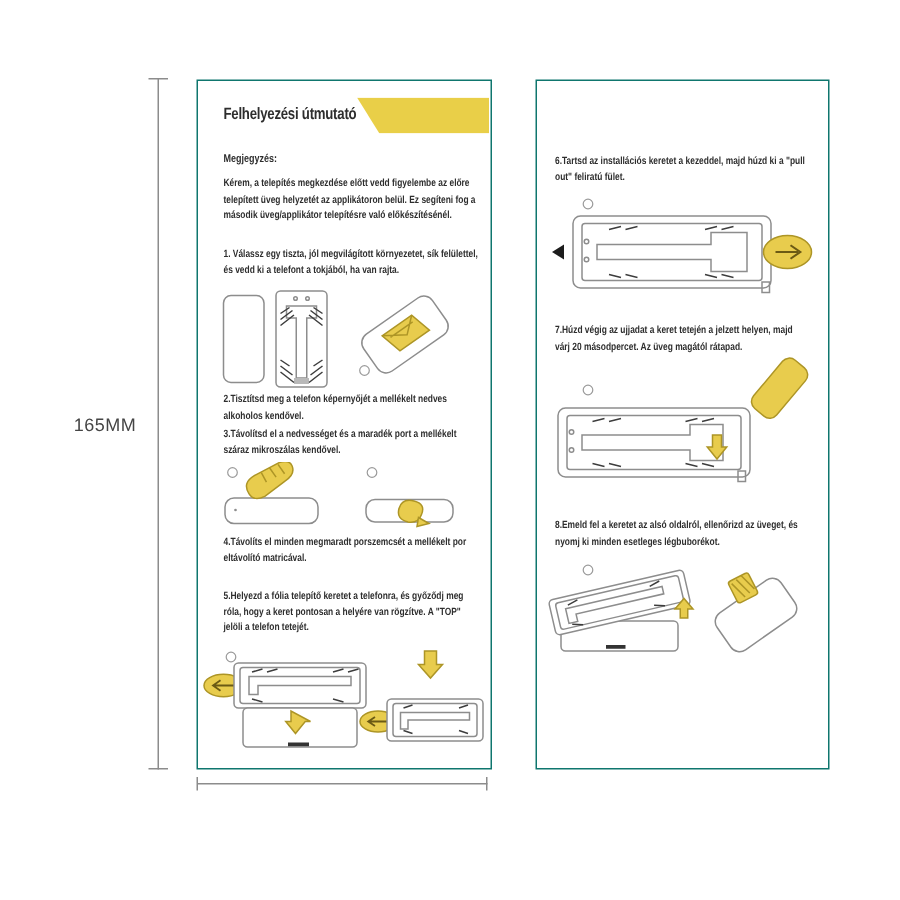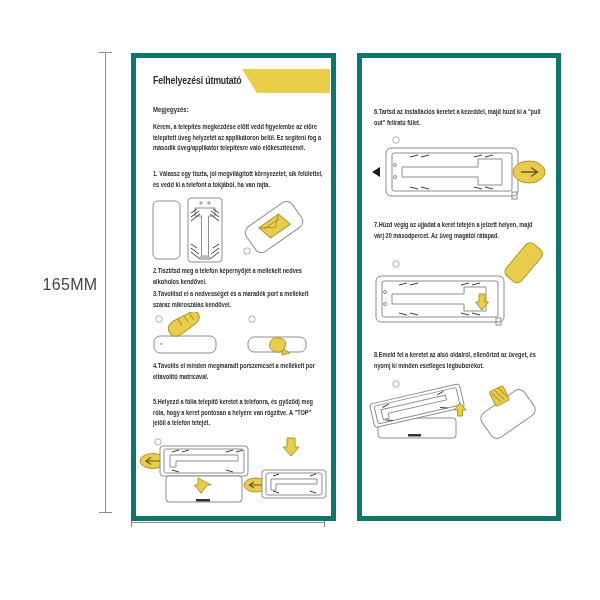--- a/index.html
+++ b/index.html
@@ -1,29 +1,29 @@
 <!DOCTYPE html>
 <html><head>
 <meta charset="utf-8">
 <style>
   html,body{margin:0;padding:0;}
   #page{position:relative;width:600px;height:600px;background:#ffffff;overflow:hidden;
         font-family:"Liberation Sans",sans-serif;color:#2d2d2d;}
-  .panel{position:absolute;background:#fff;border:5px solid #0f766e;}
+  .panel{position:absolute;background:#fff;border:1px solid #0f766e;}
   #left-panel{left:131px;top:53px;width:195px;height:458px;}
   #right-panel{left:357px;top:53px;width:194px;height:458px;}
   .abs{position:absolute;}
   .title{font-size:11px;font-weight:700;letter-spacing:-0.2px;white-space:nowrap;
          transform:scaleX(0.8);transform-origin:0 0;}
   .band{background:#e9cf48;clip-path:polygon(0 0,100% 0,100% 100%,17% 100%);}
   .h2{font-size:7.5px;font-weight:700;transform:scaleX(0.8);transform-origin:0 0;white-space:nowrap;}
   .step-text{font-size:7px;font-weight:700;line-height:1.5;width:212px;
              transform:scaleX(0.8);transform-origin:0 0;}
   .dim-line{background:#8c8c8c;}
-  .dim-label{font-size:16px;color:#454545;letter-spacing:0.3px;}
+  .dim-label{font-size:12px;color:#454545;letter-spacing:0.3px;}
   svg{display:block;}
   .ln{stroke:#8d8d8d;fill:none;stroke-width:1;}
   .lnf{stroke:#8d8d8d;fill:#ffffff;stroke-width:1;}
   .hatch{stroke:#3d3d3d;fill:none;stroke-width:1;}
   .yel{fill:#e8cc4d;stroke:#ad9526;stroke-width:1;}
   .yln{stroke:#ad9526;fill:none;stroke-width:1;}
   .mark{stroke:#9a9a9a;fill:none;stroke-width:0.8;}
 </style>
 </head>
 <body>

